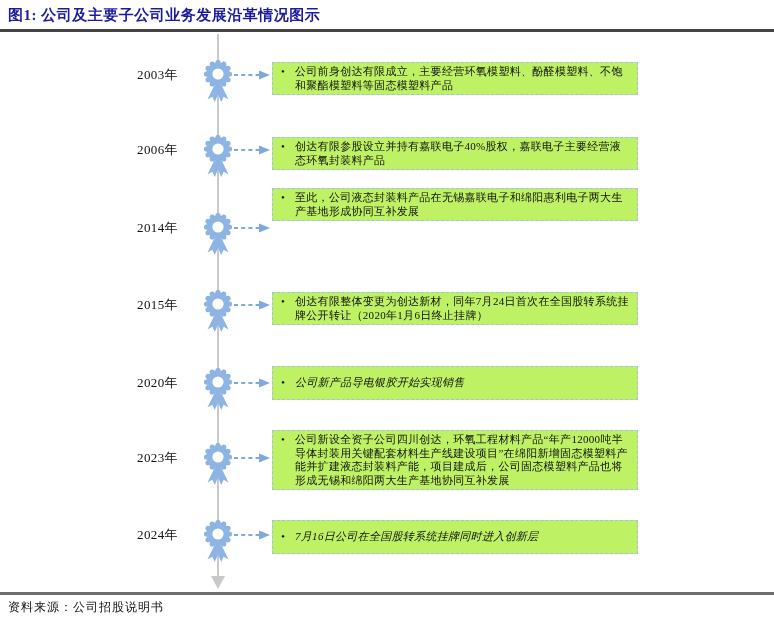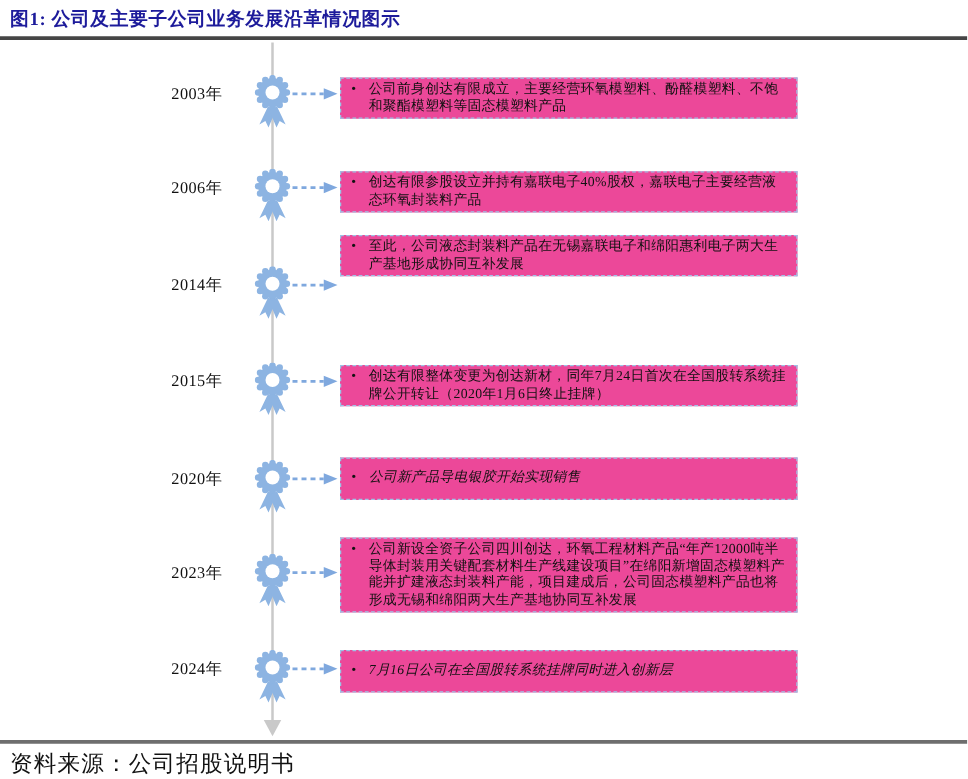--- a/index.html
+++ b/index.html
@@ -20,29 +20,29 @@
     border-top:13px solid var(--axis,#c9c9c9);
   }
   .year{
     position:absolute;left:100px;width:78px;top:calc(var(--cy) - 9px);
     text-align:right;font-size:13px;color:#111;letter-spacing:.4px;
   }
   .medal-wrap{position:absolute;left:200px;top:calc(var(--cy) - 15px);width:36px;height:46px;}
   .arrow{position:absolute;left:233px;top:calc(var(--cy) - 6px);}
   .box{
     position:absolute;left:272px;width:366px;top:var(--bt);box-sizing:border-box;
-    border:1px dashed var(--boxborder,#9dc3e6);background:#ec4899;
+    border:1px dashed var(--boxborder,#9dc3e6);background:#bef264;
     padding:2px 6px 2px 0;
   }
   .box.roomy{padding:9px 6px 9px 0;font-style:italic;}
   .bullets{margin:0;padding:0;list-style:none;font-size:11px;line-height:13.5px;letter-spacing:.3px;color:#111;}
   .bullets li{position:relative;padding-left:22px;}
   .bullets li::before{content:"\2022";position:absolute;left:8px;top:0;}
   .foot-rule{position:absolute;top:592px;left:0;width:774px;height:2.5px;background:var(--footrule,#6e6e6e);}
-  .source-note{position:absolute;top:599px;left:8px;font-size:18px;color:#111;letter-spacing:1px;}
+  .source-note{position:absolute;top:599px;left:8px;font-size:12px;color:#111;letter-spacing:1px;}
   .defs-svg{position:absolute;width:0;height:0;}
 </style>
 </head>
 <body>
 
 <svg class="defs-svg" aria-hidden="true">
   <defs>
     <g id="medal">
       <circle cx="29.5" cy="14" r="2.6" fill="var(--medal)"></circle>
       <circle cx="27.96" cy="19.75" r="2.6" fill="var(--medal)"></circle>

